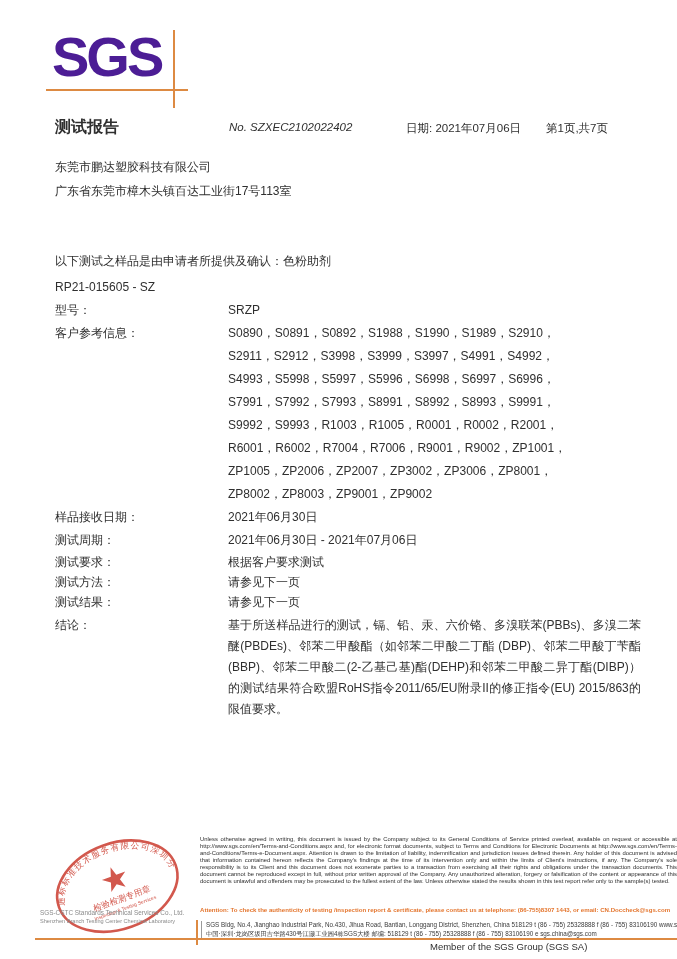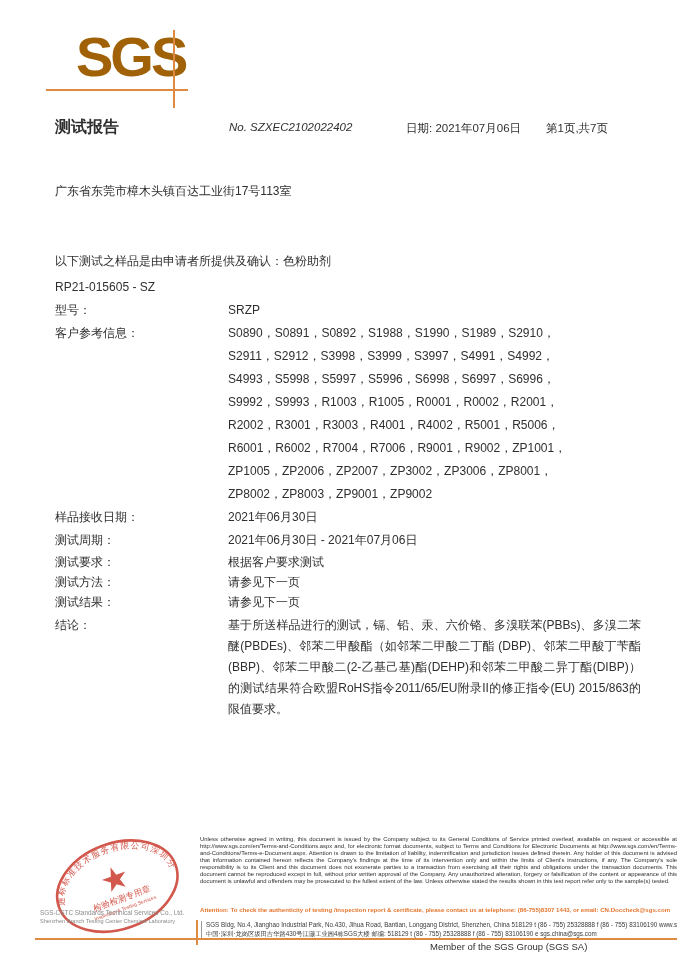--- a/index.html
+++ b/index.html
@@ -5,22 +5,22 @@
   * { margin:0; padding:0; box-sizing:border-box; }
   html,body { background:#e8e8e8; }
   body { font-family:"Liberation Sans","DejaVu Sans",sans-serif; }
   #page {
     position:relative; width:677px; height:959px; margin:0 auto;
     background:#ffffff; color:#2f2f2f; overflow:hidden;
   }
   
   .logo-text {
     position:absolute; left:52px; top:24px;
-    font-size:56px; font-weight:bold; color:#a16207;
-    letter-spacing:-3px; font-family:"Liberation Sans",sans-serif;margin-left:24px;
+    font-size:56px; font-weight:bold; color:#4c1d95;
+    letter-spacing:-3px; font-family:"Liberation Sans",sans-serif;
   }
   .logo-hline { position:absolute; left:46px; top:89px; width:142px; height:2px; background:#dd8a42; }
   .logo-vline { position:absolute; left:173px; top:30px; width:2px; height:78px; background:#dd8a42; }
 
   
   .doc-title { position:absolute; left:55px; top:117px; font-size:16px; font-weight:bold; }
   .report-no { position:absolute; left:229px; top:121px; font-size:11.5px;font-style:italic; }
   .report-date { position:absolute; left:406px; top:121px; font-size:11.5px; }
   .report-pages { position:absolute; left:546px; top:121px; font-size:11.5px; }
 
@@ -75,40 +75,41 @@
 
   <div class="logo-text">SGS</div>
   <div class="logo-hline"></div>
   <div class="logo-vline"></div>
 
   <div class="doc-title">测试报告</div>
   <div class="report-no">No. SZXEC2102022402</div>
   <div class="report-date">日期: 2021年07月06日</div>
   <div class="report-pages">第1页,共7页</div>
 
+  <div class="company">东莞市鹏达塑胶科技有限公司</div>
   <div class="company-addr">广东省东莞市樟木头镇百达工业街17号113室</div>
 
   <div class="sample-note">以下测试之样品是由申请者所提供及确认：色粉助剂</div>
 
   <div class="fields">
     <div class="frow">
       <span class="val">RP21-015605 - SZ</span>
     </div>
     <div class="frow">
       <span class="lbl">型号：</span>
       <span class="val">SRZP</span>
     </div>
     <div class="frow">
       <span class="lbl">客户参考信息：</span>
       <span class="val">
         <div class="ref-line">S0890，S0891，S0892，S1988，S1990，S1989，S2910，</div>
         <div class="ref-line">S2911，S2912，S3998，S3999，S3997，S4991，S4992，</div>
         <div class="ref-line">S4993，S5998，S5997，S5996，S6998，S6997，S6996，</div>
+        <div class="ref-line">S7991，S7992，S7993，S8991，S8992，S8993，S9991，</div>
         <div class="ref-line">S9992，S9993，R1003，R1005，R0001，R0002，R2001，</div>
-        <div class="ref-line">R2002，R3001，R3003，R4001，R4002，R5001，R5006，</div>
         <div class="ref-line">R6001，R6002，R7004，R7006，R9001，R9002，ZP1001，</div>
         <div class="ref-line">ZP1005，ZP2006，ZP2007，ZP3002，ZP3006，ZP8001，</div>
         <div class="ref-line">ZP8002，ZP8003，ZP9001，ZP9002</div>
       </span>
     </div>
     <div class="frow">
       <span class="lbl">样品接收日期：</span>
       <span class="val">2021年06月30日</span>
     </div>
     <div class="frow">

